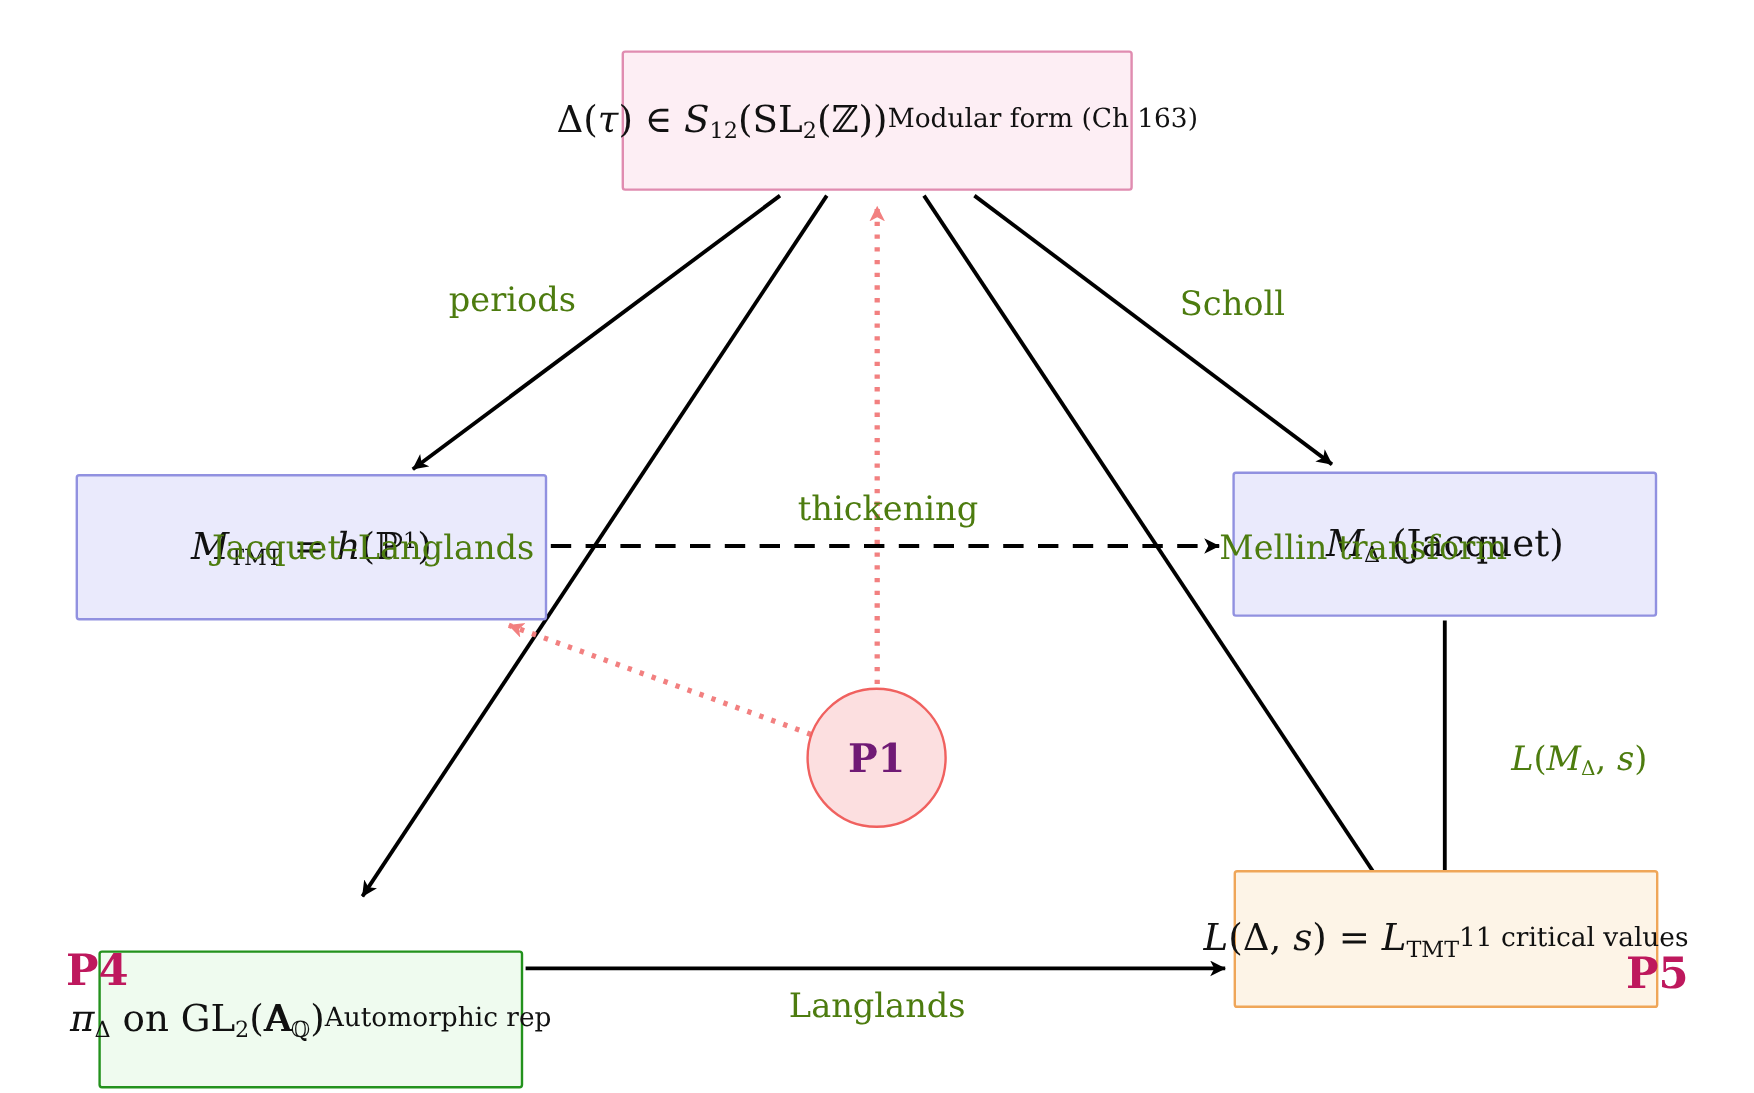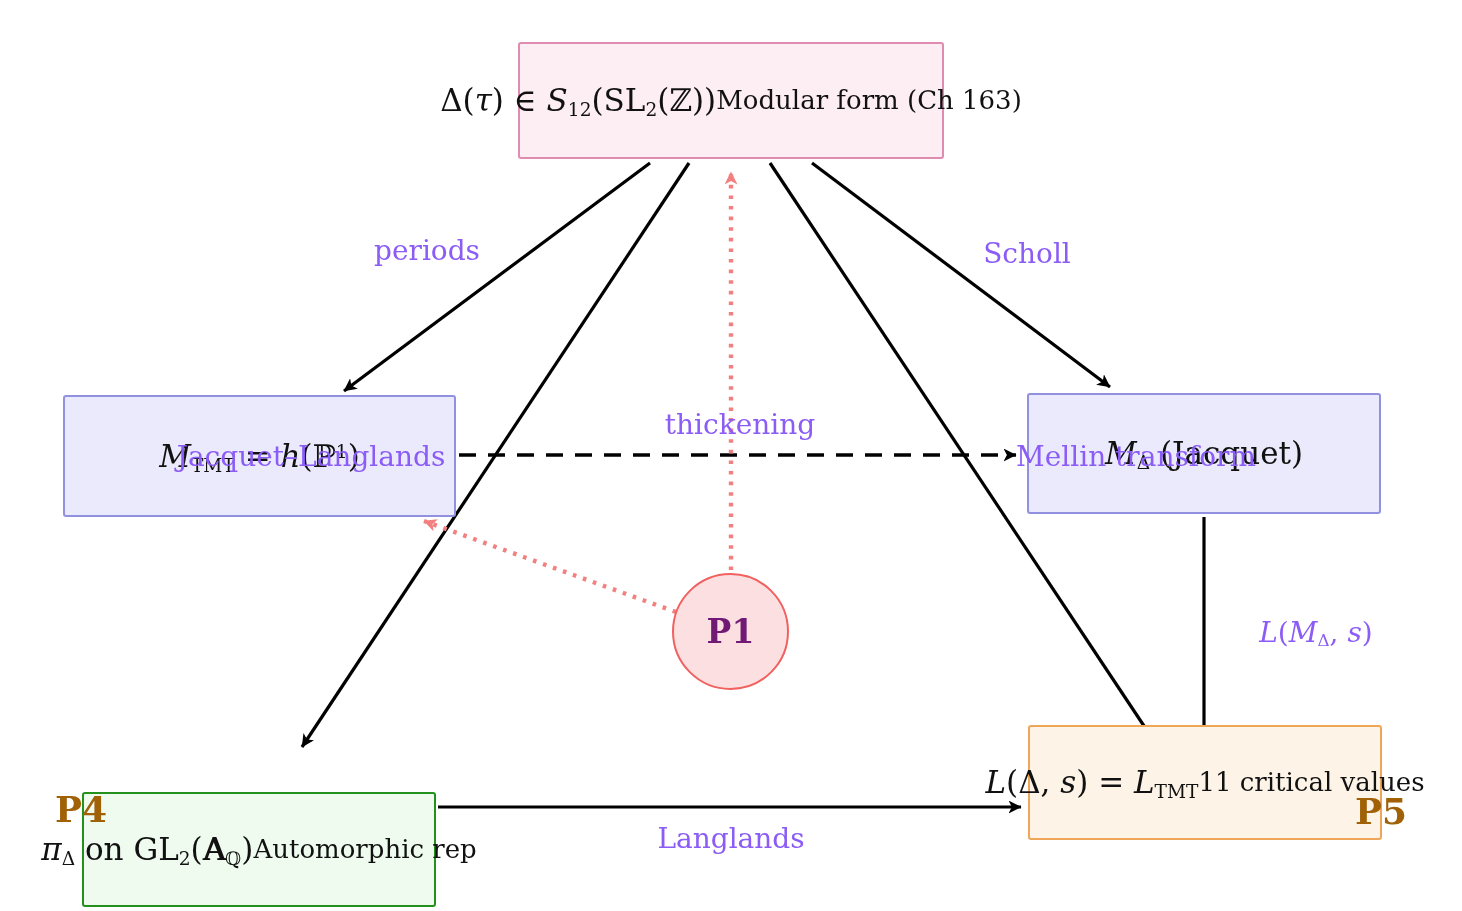--- a/index.html
+++ b/index.html
@@ -6,36 +6,36 @@
   #canvas{
     position:relative;width:1462px;height:911px;background:#ffffff;overflow:hidden;
     font-family:"DejaVu Serif","Liberation Serif",serif;color:#111111;
   }
   #wires{position:absolute;left:0;top:0;width:1462px;height:911px;}
   .node{
     position:absolute;display:flex;align-items:center;justify-content:center;
     border-radius:3px;border:2.5px solid;text-align:center;line-height:1.3;
   }
   .node .formula{font-size:31px;white-space:nowrap;}
-  .node .subtitle{font-size:26px;white-space:nowrap;}
+  .node .subtitle{font-size:22px;white-space:nowrap;}
   .pinknode{background:#fdeef4;border-color:#e08cb0;}
   .bluenode{background:#eaeafc;border-color:#9191e0;}
   .greennode{background:#effbef;border-color:#23921d;}
   .orangenode{background:#fdf4e7;border-color:#efa659;}
   .circlenode{
     position:absolute;border-radius:50%;background:#fcdfe0;border:2.5px solid #f0615f;
     display:flex;align-items:center;justify-content:center;
     font-weight:bold;font-size:33px;color:#701a75;
   }
   .edge-label{
-    position:absolute;transform:translate(-50%,-50%);font-size:28px;white-space:nowrap;color:#8b5cf6;
+    position:absolute;transform:translate(-50%,-50%);font-size:28px;white-space:nowrap;color:#4d7c0f;
   }
   .tag{
     position:absolute;transform:translate(-50%,-50%);font-size:36px;font-weight:bold;
-    color:#a16207;white-space:nowrap;
+    color:#be185d;white-space:nowrap;
   }
   .it{font-style:italic;}
   sub,sup{font-size:60%;line-height:0;}
   sub{vertical-align:-0.28em;}
   sup{vertical-align:0.5em;}
   .bb{text-shadow:1.4px 0 currentColor;} 
   .mathchar{font-family:"DejaVu Serif","DejaVu Sans","Liberation Serif",serif;}
 </style>
 </head>
 <body>

